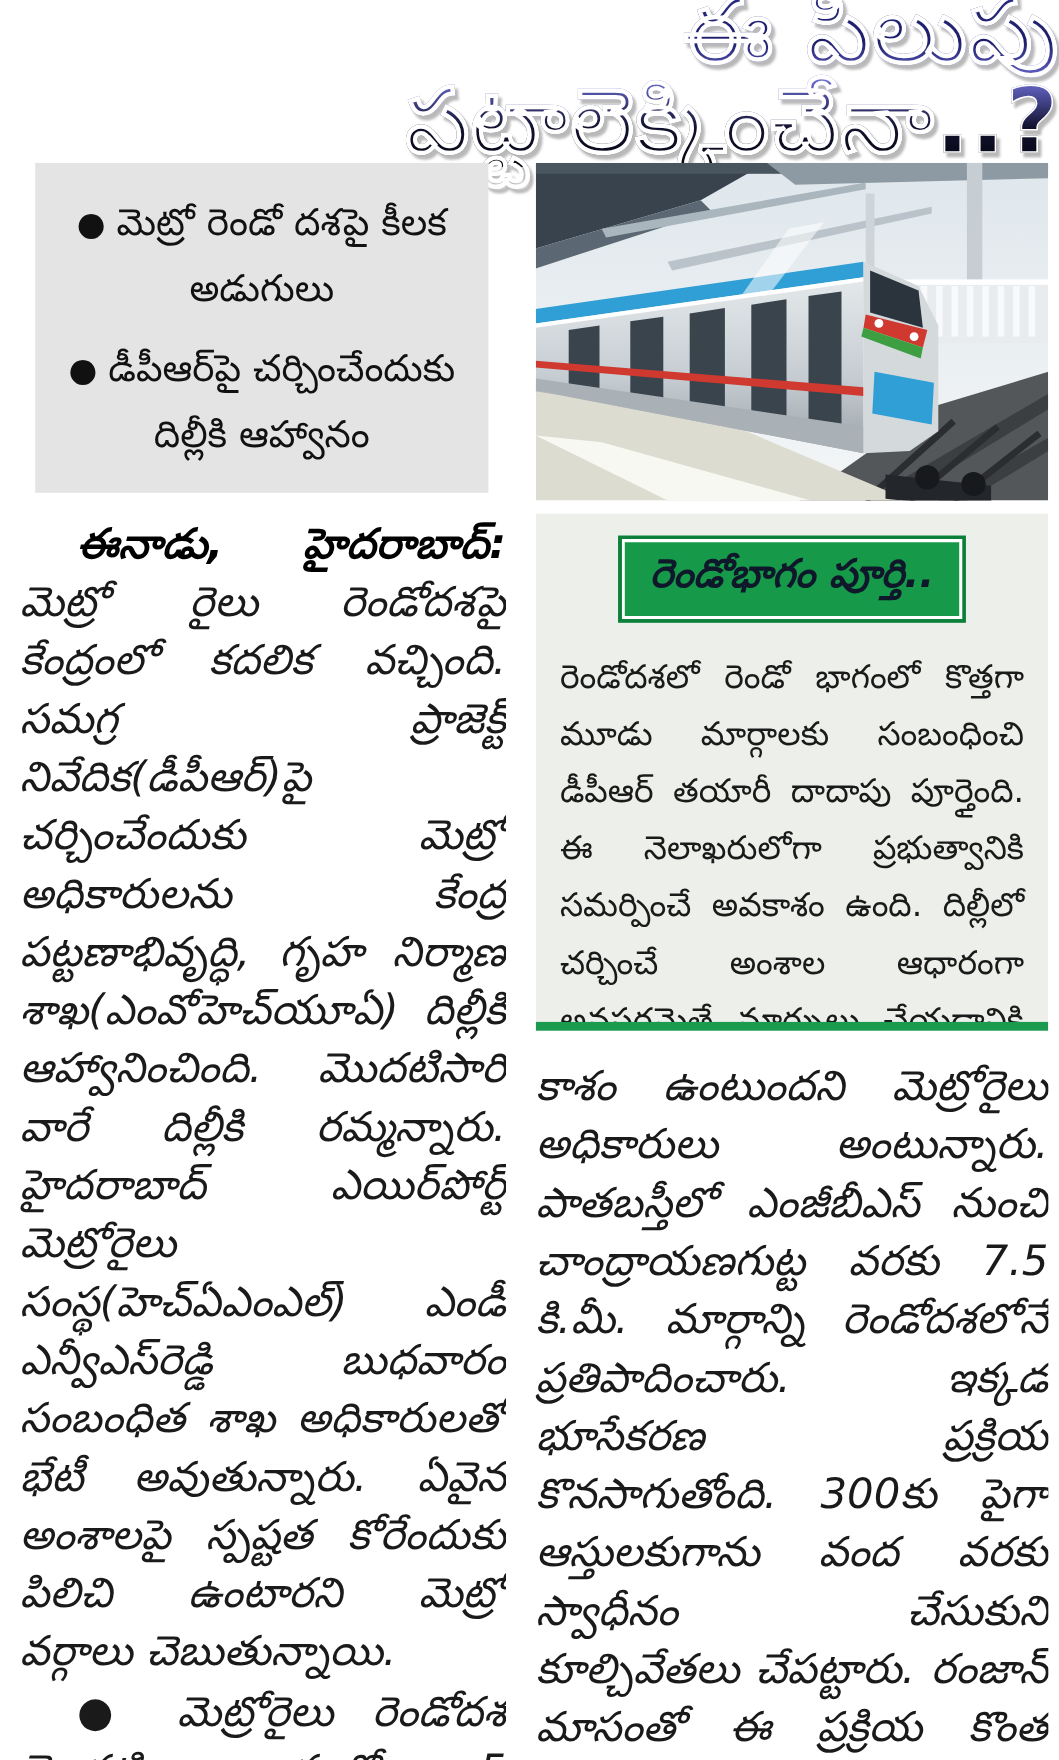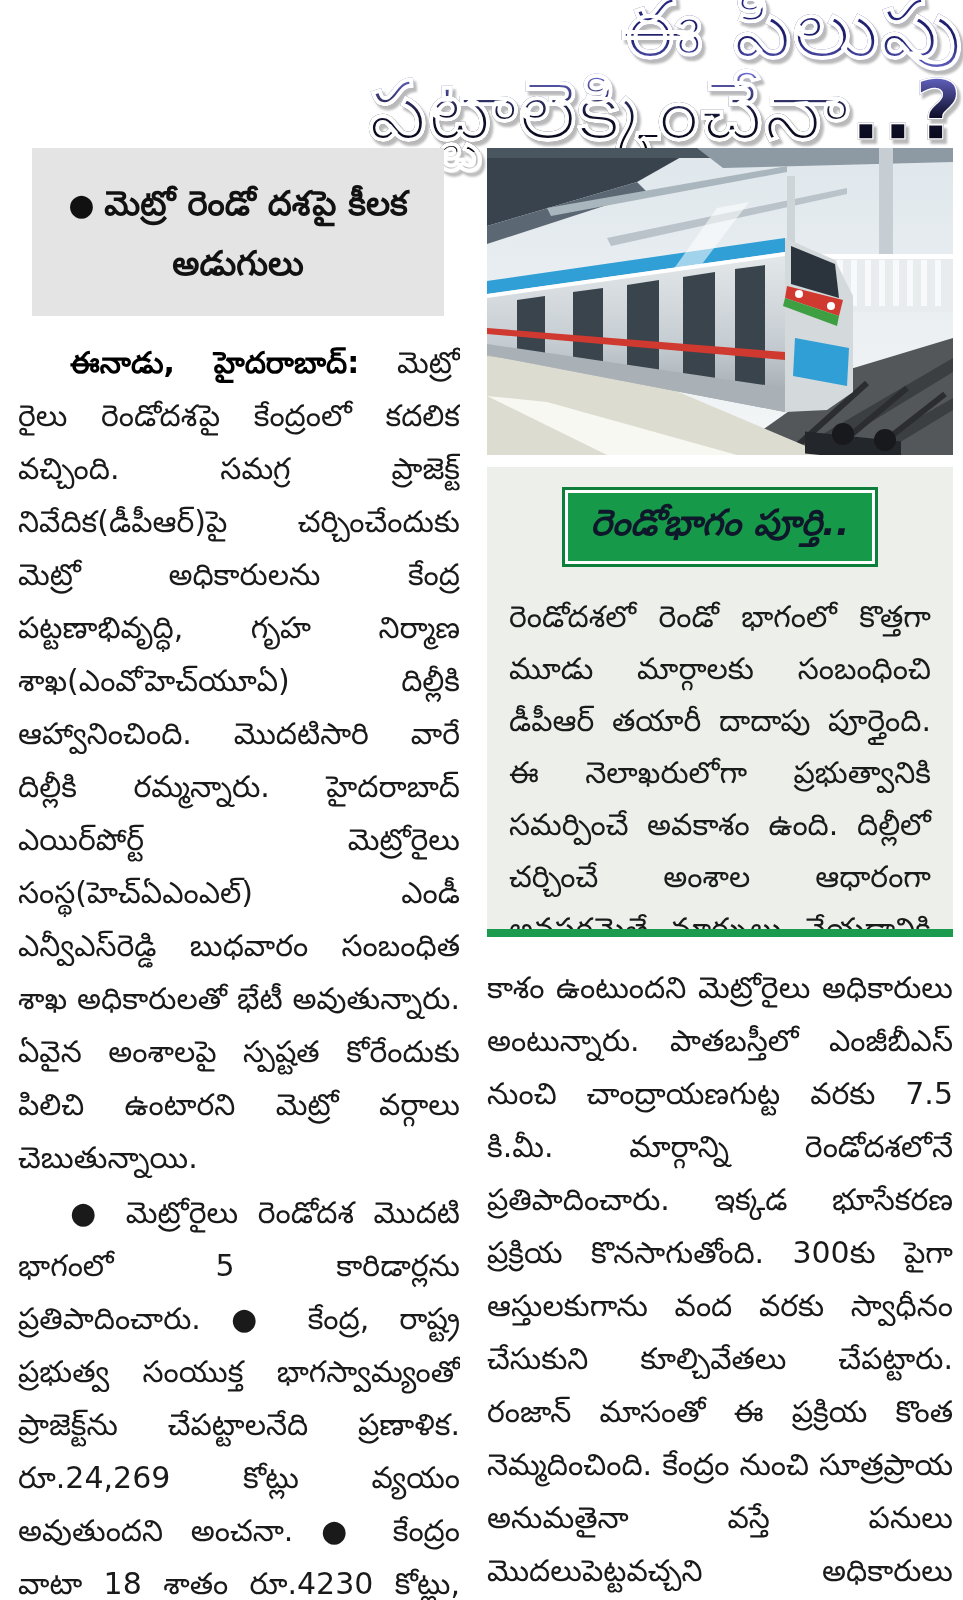--- a/index.html
+++ b/index.html
@@ -21,27 +21,27 @@
   }
   
   .left-col{position:absolute;left:18px;top:148px;width:442px;height:1452px;overflow:hidden;}
   .right-col{position:absolute;left:487px;top:148px;width:466px;height:1452px;overflow:hidden;}
   
   .highlights{
     background:#e4e4e4;margin-left:14px;width:412px;box-sizing:border-box;
     padding:26px 14px 24px;margin-bottom:20px;
   }
   .highlight-item{
-    font-size:34px;font-weight:bold;line-height:58px;text-align:center;color:#111;
+    font-size:34px;font-weight:normal;line-height:58px;text-align:center;color:#111;
   }
   .highlight-item + .highlight-item{margin-top:14px;}
   .bullet{font-size:30px;margin-right:10px;}
   
   .para{
-    font-size:30px;line-height:53px;text-align:justify;color:#1a1a1a;margin:0 0 2px 0;
+    font-size:38px;line-height:53px;text-align:justify;color:#1a1a1a;margin:0 0 2px 0;font-style:italic;
   }
   .para.indent{text-indent:52px;}
   .dateline{font-weight:bold;color:#000;}
   
   .photo{width:466px;height:307px;display:block;}
   
   .sidebar{
     margin-top:12px;background:#edf0ea;width:466px;height:462px;box-sizing:border-box;
     padding:16px 22px 10px;overflow:hidden;
   }
@@ -61,20 +61,23 @@
 
   <div class="headline">
     <span>ఈ పిలుపు పట్టాలెక్కించేనా..?</span>
   </div>
 
   <div class="left-col">
 
     <div class="highlights">
       <div class="highlight-item">
         <span class="bullet">●</span><span>మెట్రో రెండో దశపై కీలక అడుగులు</span>
+      </div>
+      <div class="highlight-item">
+        <span class="bullet">●</span><span>డీపీఆర్‌పై చర్చించేందుకు దిల్లీకి ఆహ్వానం</span>
       </div>
     </div>
 
     <p class="para indent">
       <span class="dateline">ఈనాడు, హైదరాబాద్:</span>
       <span>మెట్రో రైలు రెండోదశపై కేంద్రంలో కదలిక వచ్చింది. సమగ్ర ప్రాజెక్ట్ నివేదిక(డీపీఆర్)పై చర్చించేందుకు మెట్రో అధికారులను కేంద్ర పట్టణాభివృద్ధి, గృహ నిర్మాణ శాఖ(ఎంవోహెచ్‌యూఏ) దిల్లీకి ఆహ్వానించింది. మొదటిసారి వారే దిల్లీకి రమ్మన్నారు. హైదరాబాద్ ఎయిర్‌పోర్ట్ మెట్రోరైలు సంస్థ(హెచ్ఏఎంఎల్) ఎండీ ఎన్వీఎస్‌రెడ్డి బుధవారం సంబంధిత శాఖ అధికారులతో భేటీ అవుతున్నారు. ఏవైన అంశాలపై స్పష్టత కోరేందుకు పిలిచి ఉంటారని మెట్రో వర్గాలు చెబుతున్నాయి.</span>
     </p>
 
     <p class="para indent">
       <span>● మెట్రోరైలు రెండోదశ మొదటి భాగంలో 5 కారిడార్లను ప్రతిపాదించారు. ● కేంద్ర, రాష్ట్ర ప్రభుత్వ సంయుక్త భాగస్వామ్యంతో ప్రాజెక్ట్‌ను చేపట్టాలనేది ప్రణాళిక. రూ.24,269 కోట్లు వ్యయం అవుతుందని అంచనా. ● కేంద్రం వాటా 18 శాతం రూ.4230 కోట్లు, రాష్ట్రం వాటా 30 శాతం రూ.7313 కోట్లు, 48 శాతం రూ.</span>

